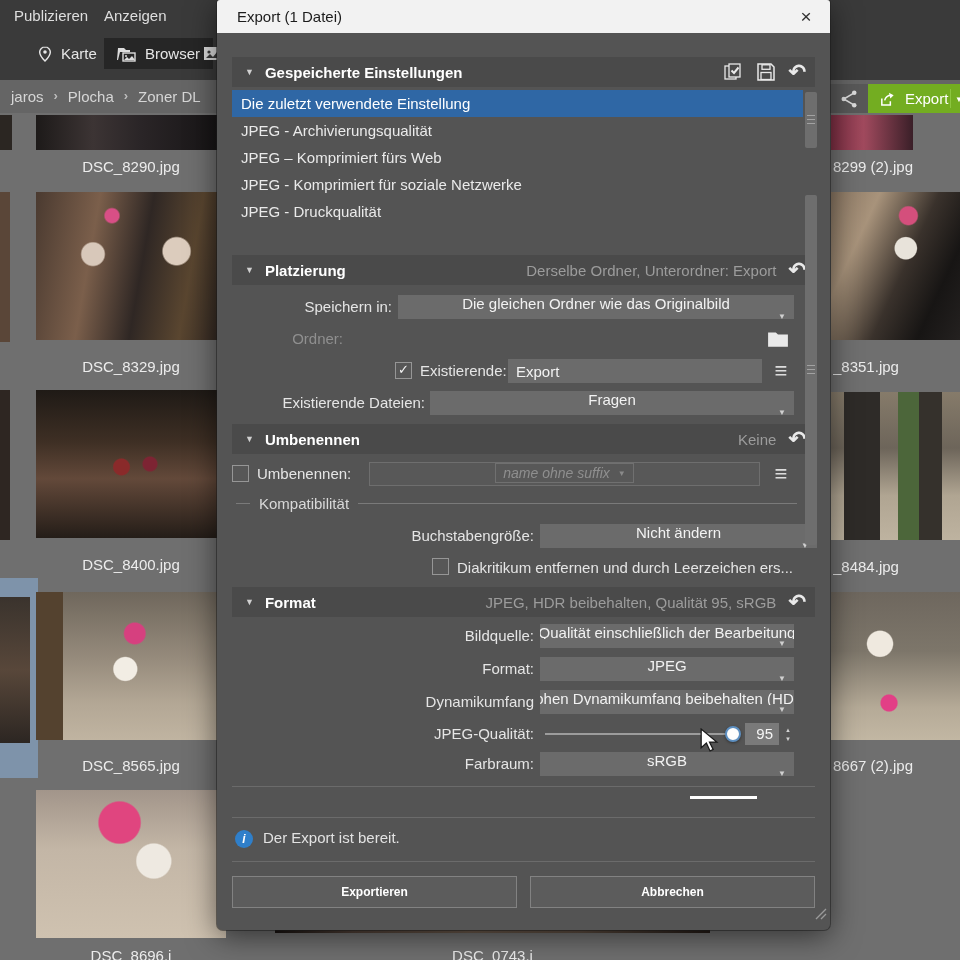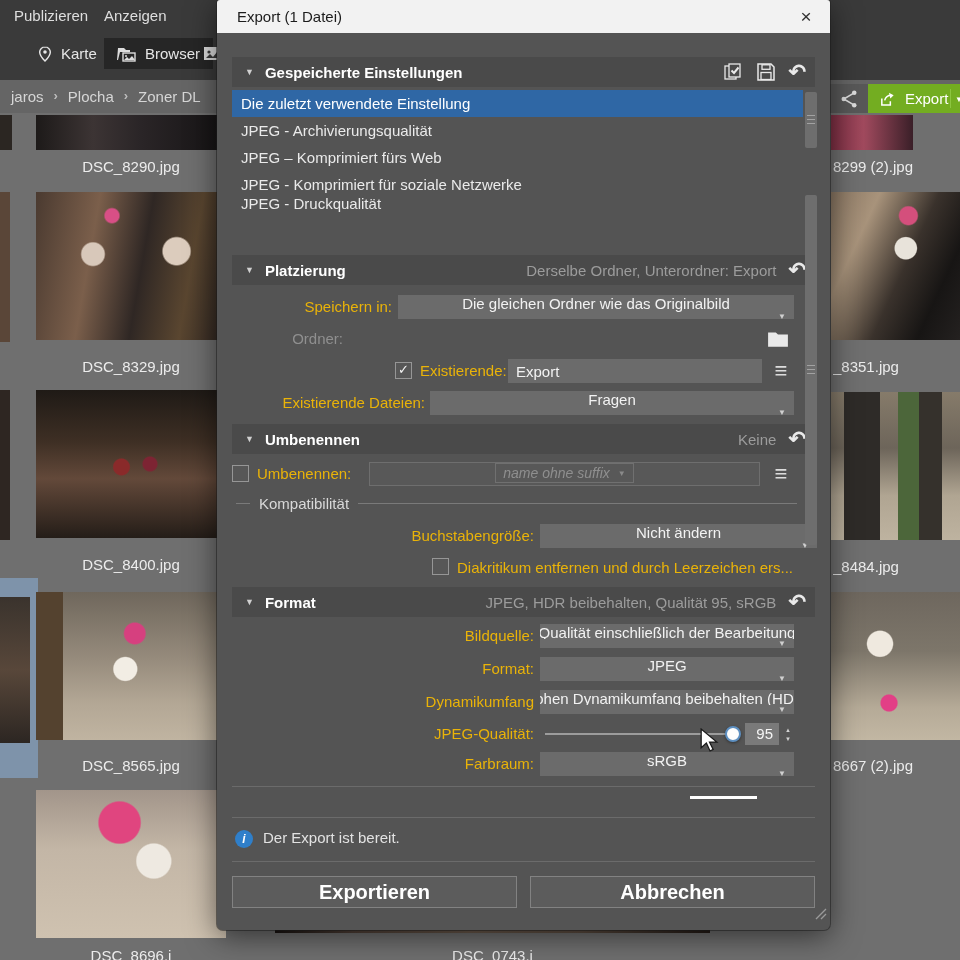--- a/index.html
+++ b/index.html
@@ -69,21 +69,21 @@
   .sec{position:absolute;left:15px;width:583px;height:30px;background:#4a4a4a;display:flex;
     align-items:center;padding:0 9px 0 13px;box-sizing:border-box;}
   .tri{color:#d0d0d0;font-size:9px;margin-right:11px;}
   .stitle{color:#ffffff;font-weight:bold;font-size:15px;}
   .ssum{margin-left:auto;color:#9c9c9c;font-size:15px;}
   .hicon{margin-left:12px;display:flex;align-items:center;justify-content:center;}
   .undo-glyph{color:#e9e9e9;font-size:21px;font-weight:bold;line-height:20px;}
   .list-row{position:absolute;left:15px;width:571px;height:27px;display:flex;align-items:center;
     padding-left:9px;box-sizing:border-box;color:#eaeaea;font-size:15px;}
   .list-row.sel{background:#2f67a5;color:#fff;}
-  .flabel{position:absolute;height:24px;line-height:24px;color:#eab308;font-size:15px;text-align:right;}
+  .flabel{position:absolute;height:24px;line-height:24px;color:#e5e5e5;font-size:15px;text-align:right;}
   .flabel.la{text-align:left;}
   .flabel.dis{color:#8f8f8f;}
   .combo{position:absolute;height:24px;background:#6b6b6b;display:flex;align-items:center;
     padding:0 8px;box-sizing:border-box;color:#f2f2f2;font-size:15px;white-space:nowrap;overflow:hidden;flex-direction:column;}
   .combo .arr{margin-left:auto;color:#cfcfcf;font-size:8px;padding-left:6px;}
   .field{position:absolute;height:24px;background:#6b6b6b;display:flex;align-items:center;
     padding:0 8px;box-sizing:border-box;color:#f2f2f2;font-size:15px;}
   .combo.dis{background:#585858;border:1px solid #6e6e6e;color:#8f8f8f;}
   .ph-inner{display:flex;align-items:center;gap:8px;border:1px solid #707070;padding:1px 7px;
     font-style:italic;color:#8f8f8f;font-size:14px;}
@@ -100,21 +100,21 @@
   .spin-val{position:absolute;width:34px;height:22px;background:#7a7a7a;color:#f4f4f4;font-size:15px;
     text-align:right;padding-right:6px;line-height:22px;box-sizing:border-box;}
   .spin-btns{position:absolute;width:14px;height:22px;display:flex;flex-direction:column;
     justify-content:center;align-items:center;gap:3px;color:#d2d2d2;font-size:6px;}
   .divider{position:absolute;left:15px;width:583px;height:1px;background:#6b6b6b;}
   .white-line{position:absolute;left:473px;top:796px;width:67px;height:3px;background:#ffffff;}
   .info-dot{position:absolute;width:18px;height:18px;border-radius:50%;background:#2f7fca;color:#fff;
     font-size:12px;font-weight:bold;font-style:italic;text-align:center;line-height:18px;}
   .status-text{position:absolute;color:#e2e2e2;font-size:15px;}
   .btn{position:absolute;height:32px;background:#5c5c5c;border:1px solid #828282;box-sizing:border-box;
-    color:#fff;font-weight:bold;font-size:20px;display:flex;align-items:center;justify-content:center;}
+    color:#fff;font-weight:bold;font-size:12px;display:flex;align-items:center;justify-content:center;}
   .vscroll{position:absolute;left:588px;width:12px;background:#6e6e6e;border-radius:2px;}
   .grip{position:absolute;left:2px;width:8px;height:10px;
     background:repeating-linear-gradient(to bottom,#a2a2a2 0 1px,rgba(0,0,0,0) 1px 4px);}
   .cursor{position:absolute;left:699px;top:728px;z-index:50;}
 </style>
 </head>
 <body>
 
 <div class="screen">
 
@@ -226,21 +226,21 @@
             <rect x="6" y="2.8" width="8" height="4.5" fill="none" stroke="#e9e9e9" stroke-width="1.3"></rect>
             <rect x="5" y="10.5" width="10" height="7" fill="none" stroke="#e9e9e9" stroke-width="1.3"></rect>
           </svg>
       </span>
       <span class="hicon undo-glyph">↶</span>
     </div>
     <div class="list-row sel" style="top:90px">Die zuletzt verwendete Einstellung</div>
     <div class="list-row" style="top:117px">JPEG - Archivierungsqualität</div>
     <div class="list-row" style="top:144px">JPEG – Komprimiert fürs Web</div>
     <div class="list-row" style="top:171px">JPEG - Komprimiert für soziale Netzwerke</div>
-    <div class="list-row" style="top:190px">JPEG - Druckqualität</div>
+    <div class="list-row" style="top:198px">JPEG - Druckqualität</div>
     <div class="vscroll" style="top:92px;height:56px">
         <div class="grip" style="top:23px"></div>
       </div>
 
     <div class="sec" style="top:255px">
       <span class="tri">▼</span>
       <span class="stitle">Platzierung</span>
       <span class="ssum">Derselbe Ordner, Unterordner: Export</span>
       <span class="hicon undo-glyph">↶</span>
     </div>

